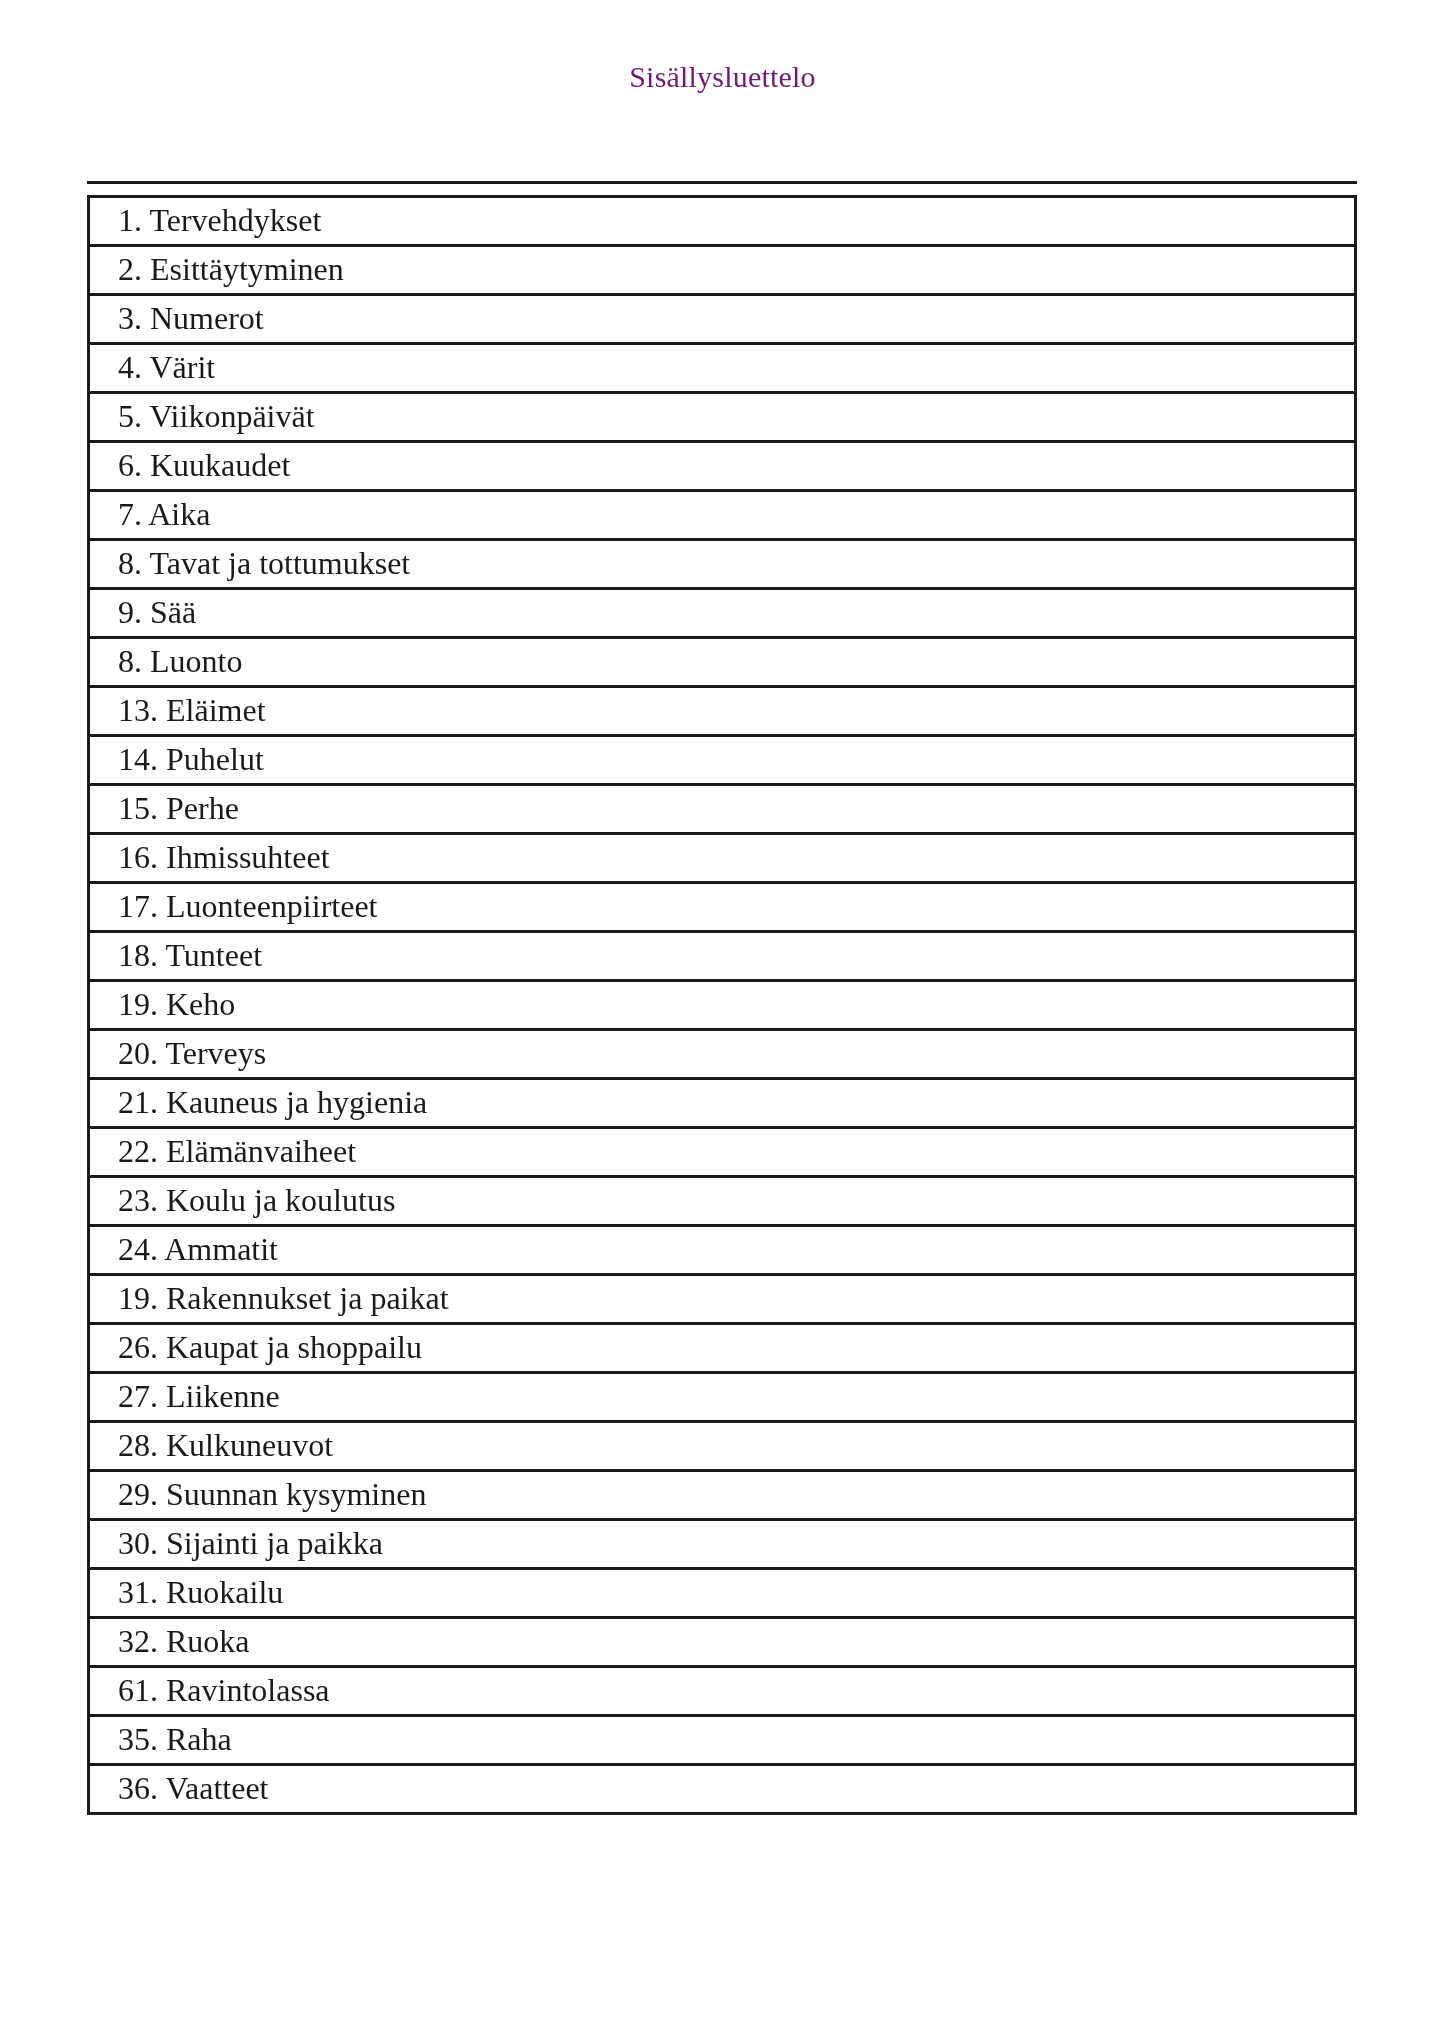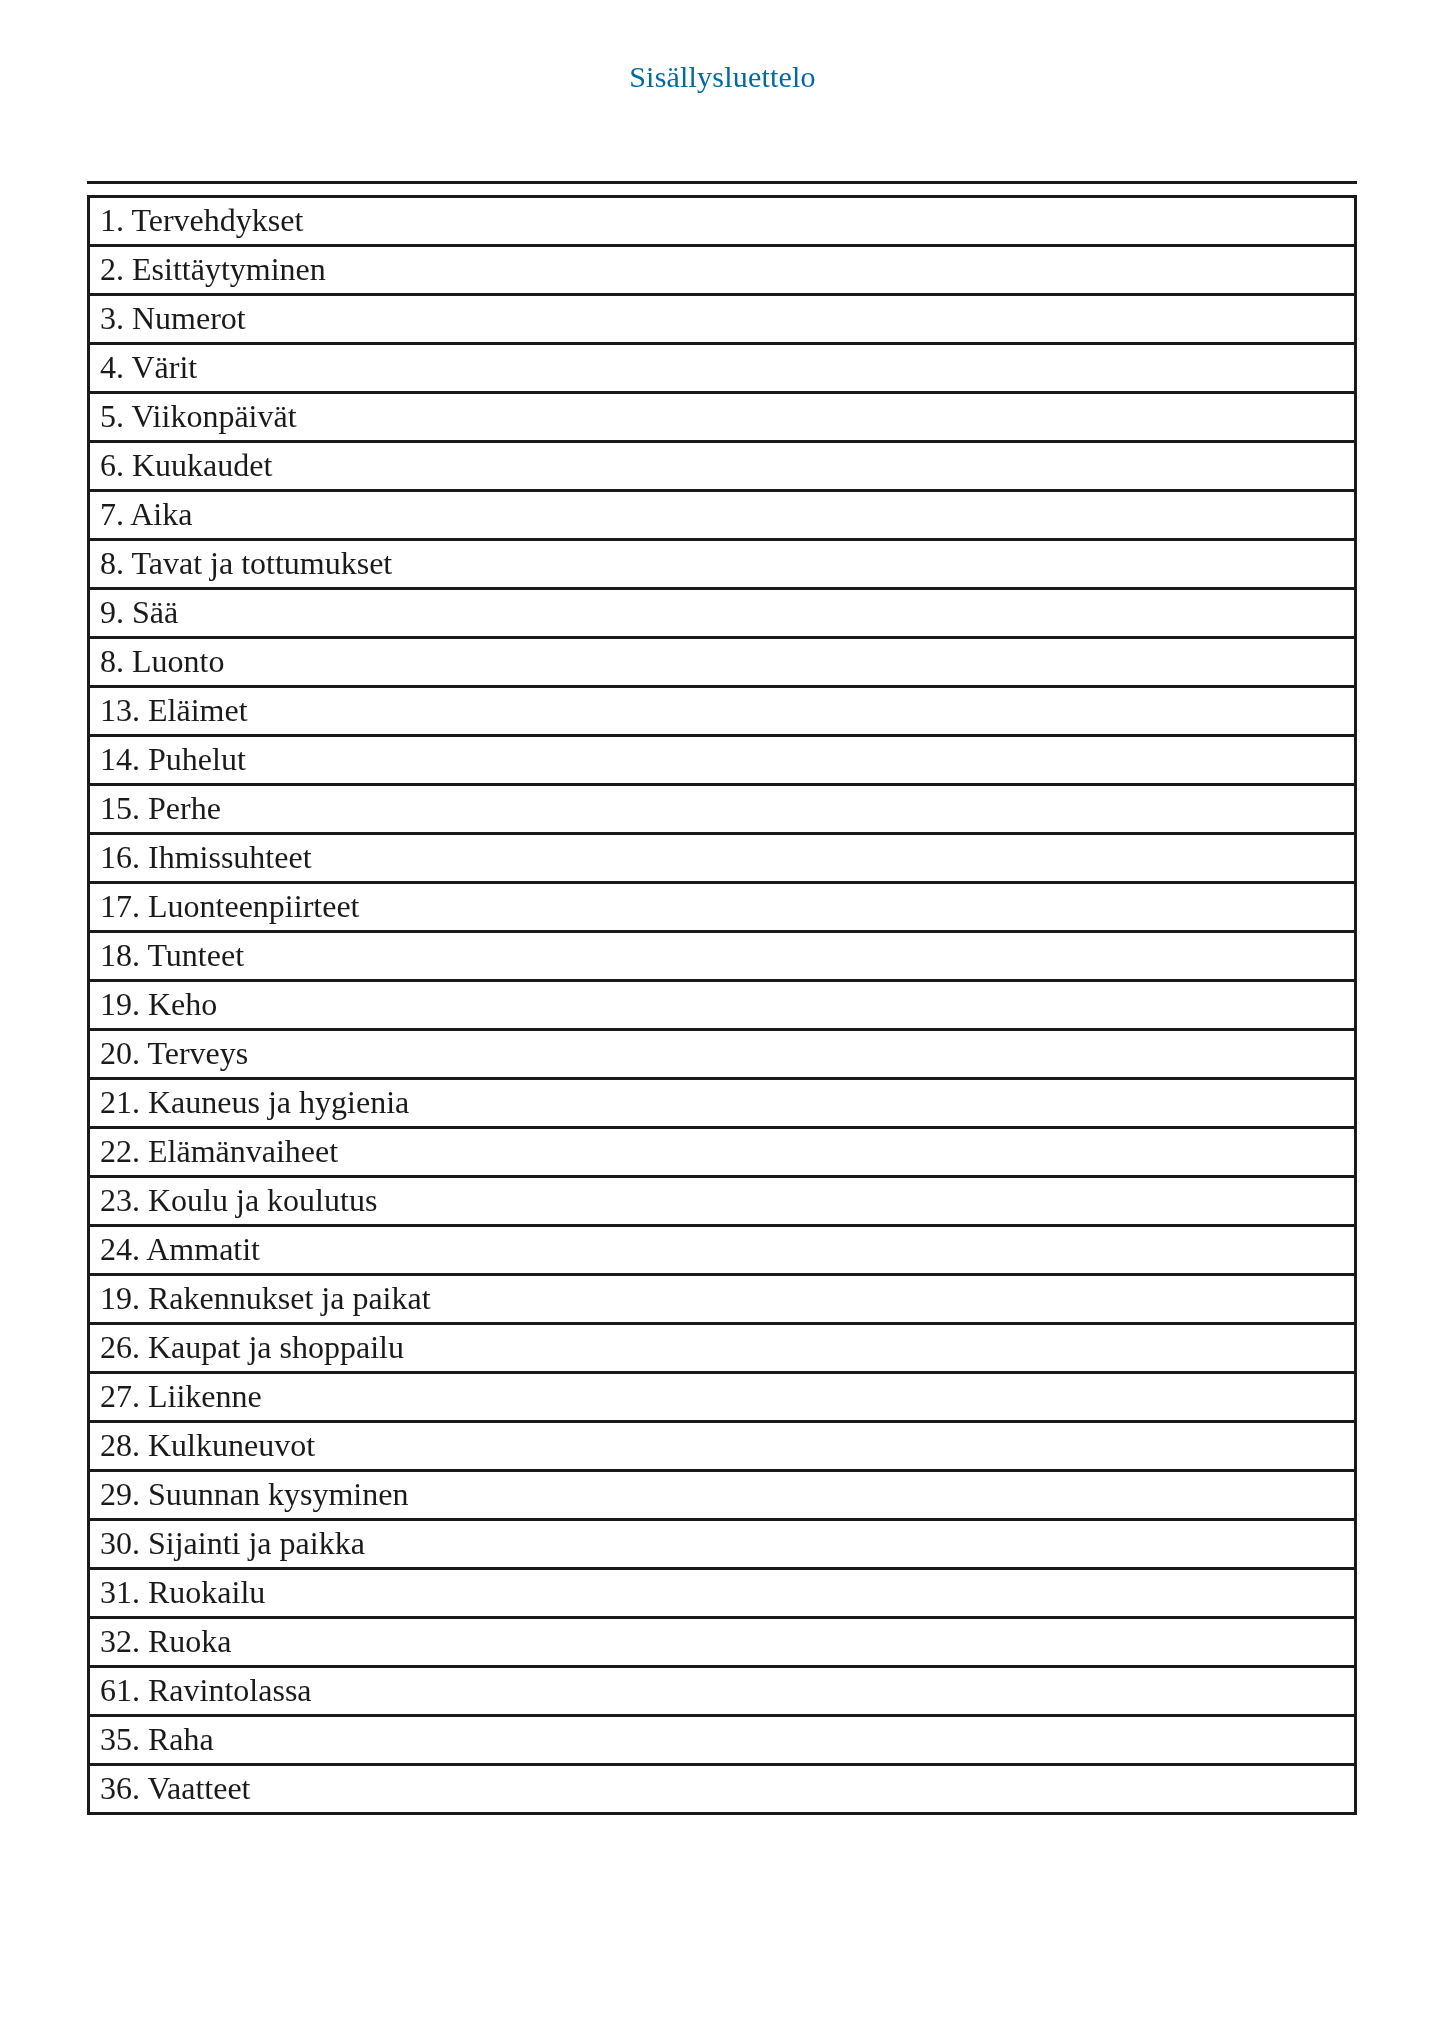--- a/index.html
+++ b/index.html
@@ -19,21 +19,21 @@
   .title {
     position: absolute;
     top: 60px;
     left: 0;
     width: 100%;
     margin: 0;
     text-align: center;
     font-size: 30px;
     font-weight: normal;
     letter-spacing: 0.2px;
-    color: #0369a1;
+    color: #701a75;
   }
   .top-rule {
     position: absolute;
     left: 87px;
     top: 181px;
     width: 1270px;
     height: 3px;
     background: #1a1a1a;
   }
   table.toc {
@@ -41,21 +41,21 @@
     left: 87px;
     top: 195px;
     width: 1270px;
     border-collapse: collapse;
     border: 3px solid #1a1a1a;
   }
   table.toc td {
     border-top: 3px solid #1a1a1a;
     border-bottom: 3px solid #1a1a1a;
     height: 44px;
-    padding: 0 6px 2px 10px;
+    padding: 0 6px 2px 28px;
     font-size: 32px;
     line-height: 44px;
     white-space: nowrap;
     color: #1a1a1a;
     vertical-align: middle;
   }
 </style>
 </head>
 <body>
 

